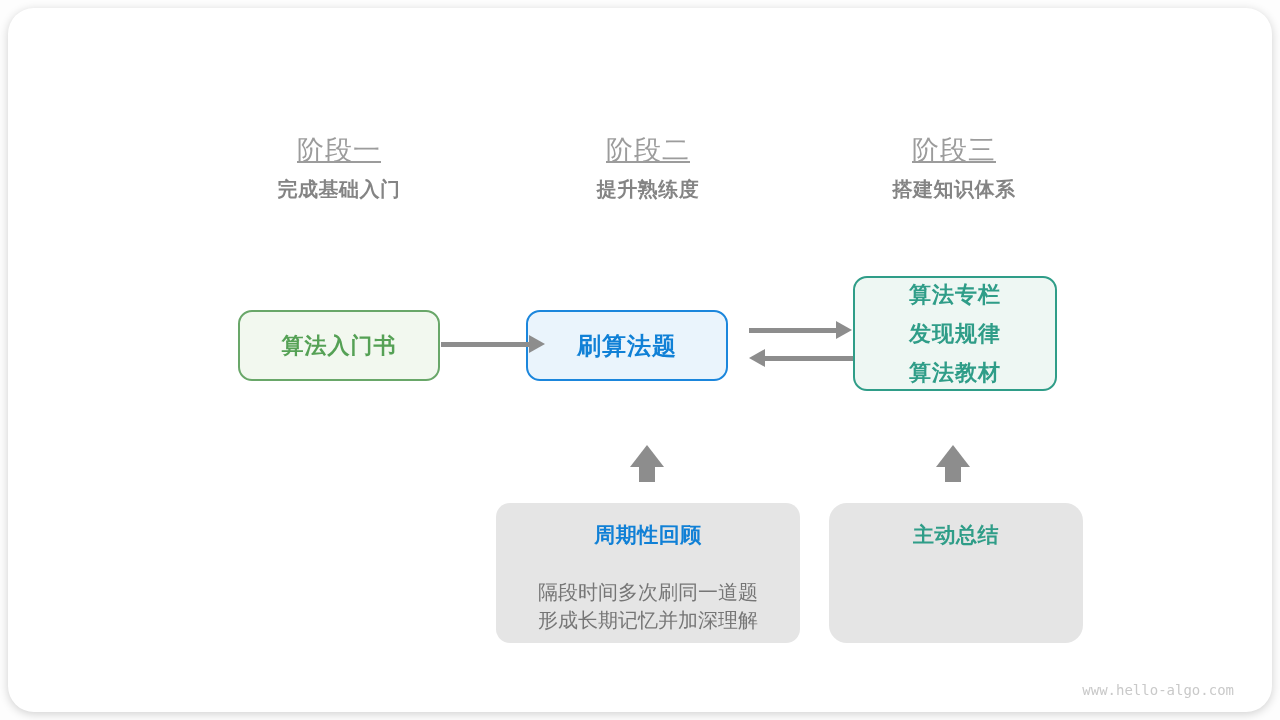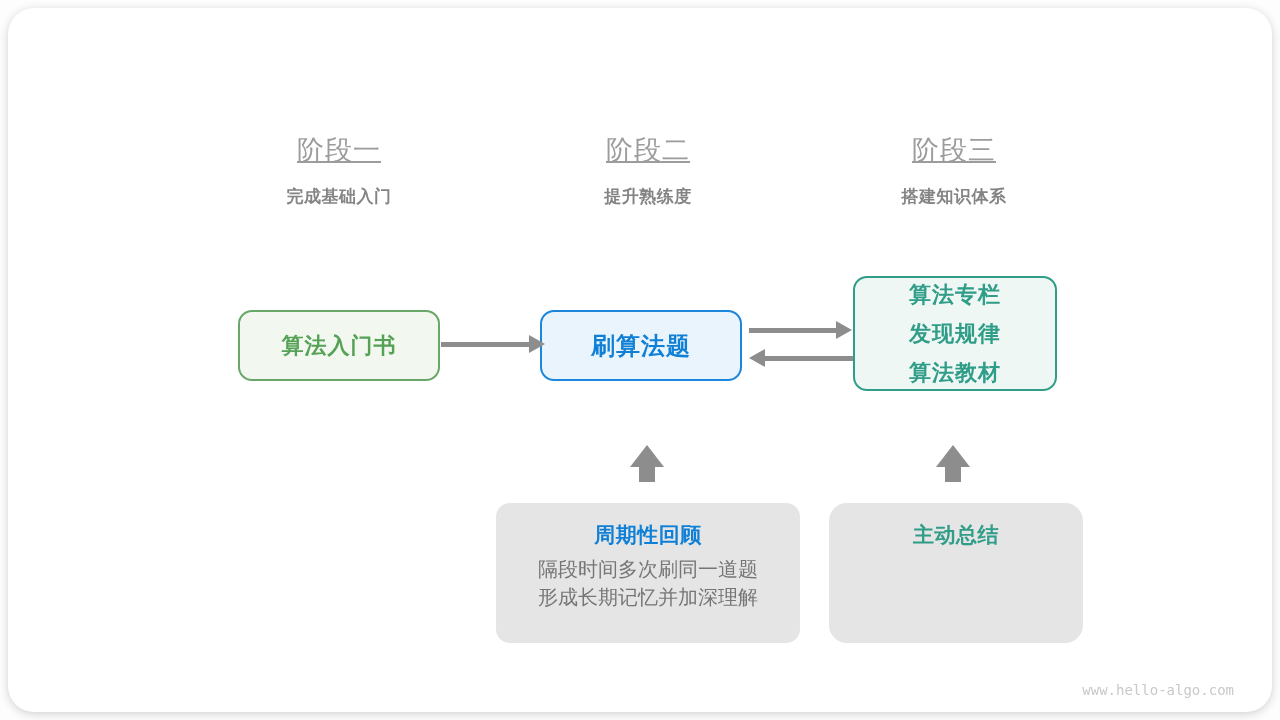--- a/index.html
+++ b/index.html
@@ -30,22 +30,22 @@
     text-align: center;
   }
   .stage-label {
     font-size: 27px;
     line-height: 32px;
     color: var(--stage_label, #9c9c9c);
     letter-spacing: 1px;
     text-decoration: underline;
   }
   .stage-subtitle {
-    margin-top: 18px;
-    font-size: 17px;
+    margin-top: 10px;
+    font-size: 20px;
     line-height: 26px;
     font-weight: 700;
     color: var(--stage_subtitle, #848484);
     letter-spacing: 0.5px;
   }
   #stage-1 { left: 181px; }
   #stage-2 { left: 490px; }
   #stage-3 { left: 796px; }
 
   
@@ -60,21 +60,21 @@
   }
   #node-intro-book {
     left: 230px; top: 302px; width: 202px; height: 71px;
     background: var(--green_bg, #f2f8ef);
     border: 2.5px solid var(--green_border, #69a769);
     color: var(--green_text, #55a155);
     font-size: 22px;
     letter-spacing: 1px;
   }
   #node-practice {
-    left: 532px; top: 302px; width: 202px; height: 71px;
+    left: 518px; top: 302px; width: 202px; height: 71px;
     background: var(--blue_bg, #eaf4fc);
     border: 2.5px solid var(--blue_border, #1b86dc);
     color: var(--blue_text, #1080d6);
     font-size: 24px;
     letter-spacing: 1px;
   }
   #node-resources {
     left: 845px; top: 268px; width: 204px; height: 115px;
     background: var(--teal_bg, #eef7f3);
     border: 2.5px solid var(--teal_border, #2f9d88);
@@ -133,21 +133,21 @@
   #note-summary { left: 821px; width: 254px; }
   .note-title {
     font-size: 21px;
     font-weight: 700;
     line-height: 26px;
     letter-spacing: 0.5px;
   }
   #note-review .note-title { color: var(--blue_text, #1080d6); }
   #note-summary .note-title { color: var(--teal_text, #2f9d88); }
   .note-body {
-    margin-top: 7px;
+    margin-top: 30px;
     font-size: 20px;
     line-height: 28px;
     color: var(--panel_text, #767676);
   }
 
   .watermark {
     position: absolute;
     right: 38px; top: 674px;
     font-family: "DejaVu Sans Mono", "Liberation Mono", monospace;
     font-size: 14px;

